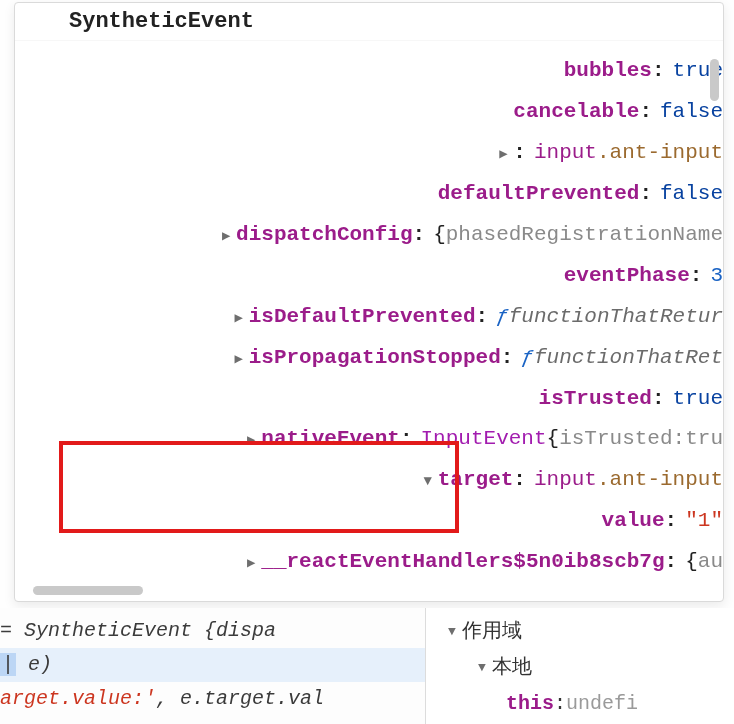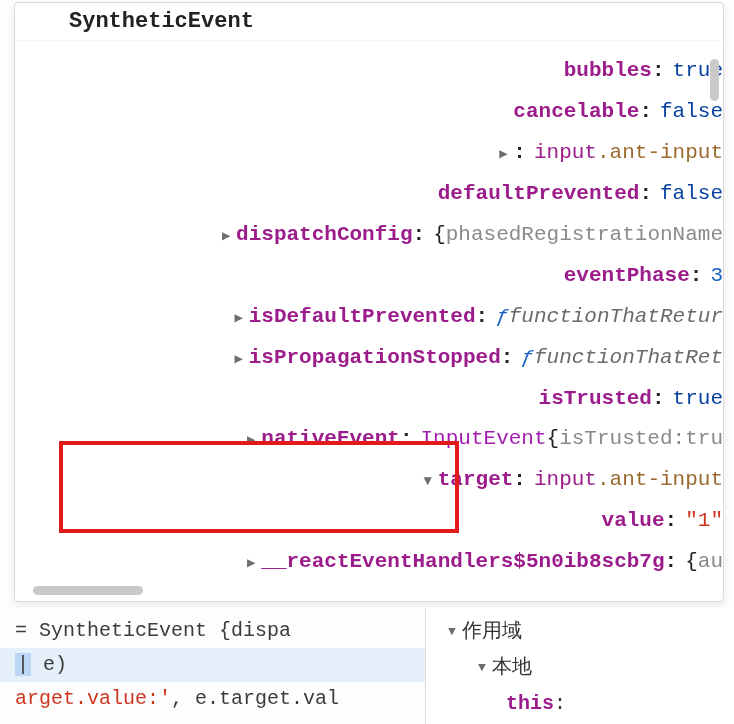--- a/index.html
+++ b/index.html
@@ -105,21 +105,22 @@
     padding-top: 6px;
     background: #fdfdfd;
     border-right: 1px solid #dcdcdc;
     font-size: 20px;
     color: #3c3c3c;
     line-height: 1.7;
     white-space: nowrap;
     overflow: hidden;
   }
   .source-left .ln {
-    padding-left: 15px;
+    padding-left: 0;
+    font-style: italic;
   }
   .hl-line {
     background: #e6f0fb;
   }
   .cursor-mark {
     background: #bcd6f5;
     padding: 0 2px;
   }
   .tok-ident { color: #3b3b3b; }
   .tok-punc { color: #3b3b3b; }
@@ -286,15 +287,16 @@
       <span class="scope-arrow">▼</span>
       <span>作用域</span>
     </div>
     <div class="scope-row scope-indent">
       <span class="scope-arrow">▼</span>
       <span>本地</span>
     </div>
     <div class="scope-row scope-indent2">
       <span class="scope-key">this</span>
         <span>: </span>
+        <span class="scope-val">undefi</span>
     </div>
   </div>
 </div>
 
 </body></html>

